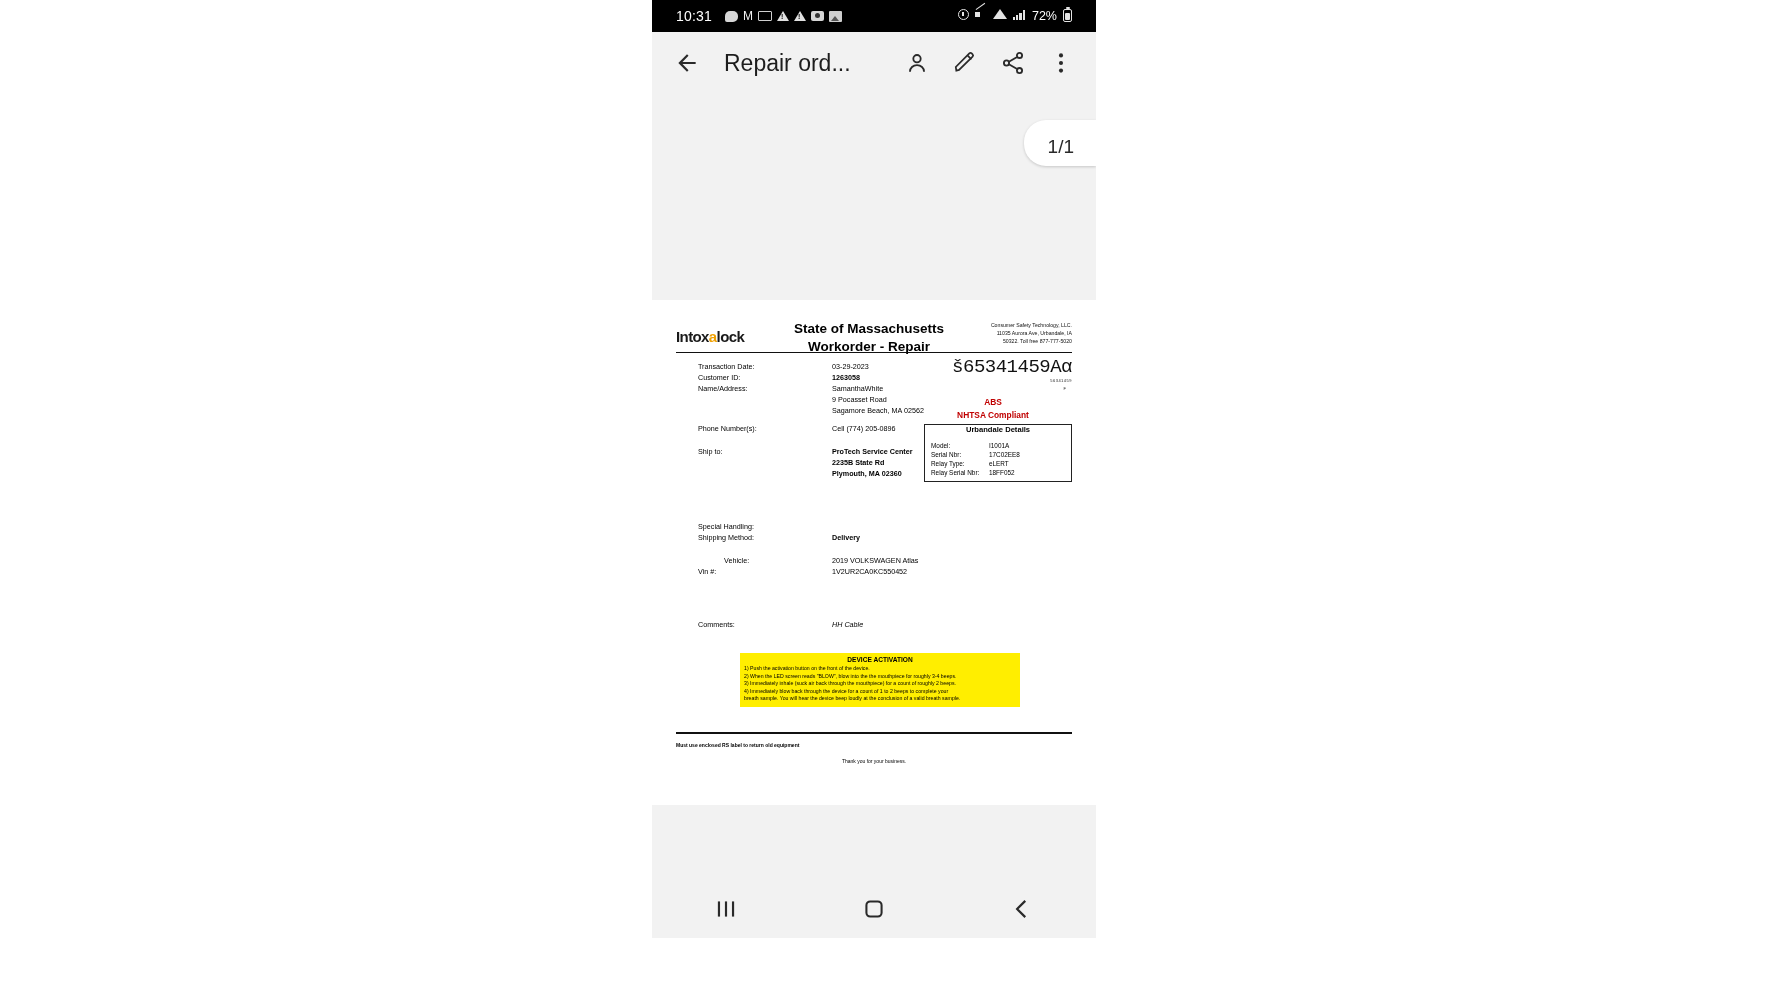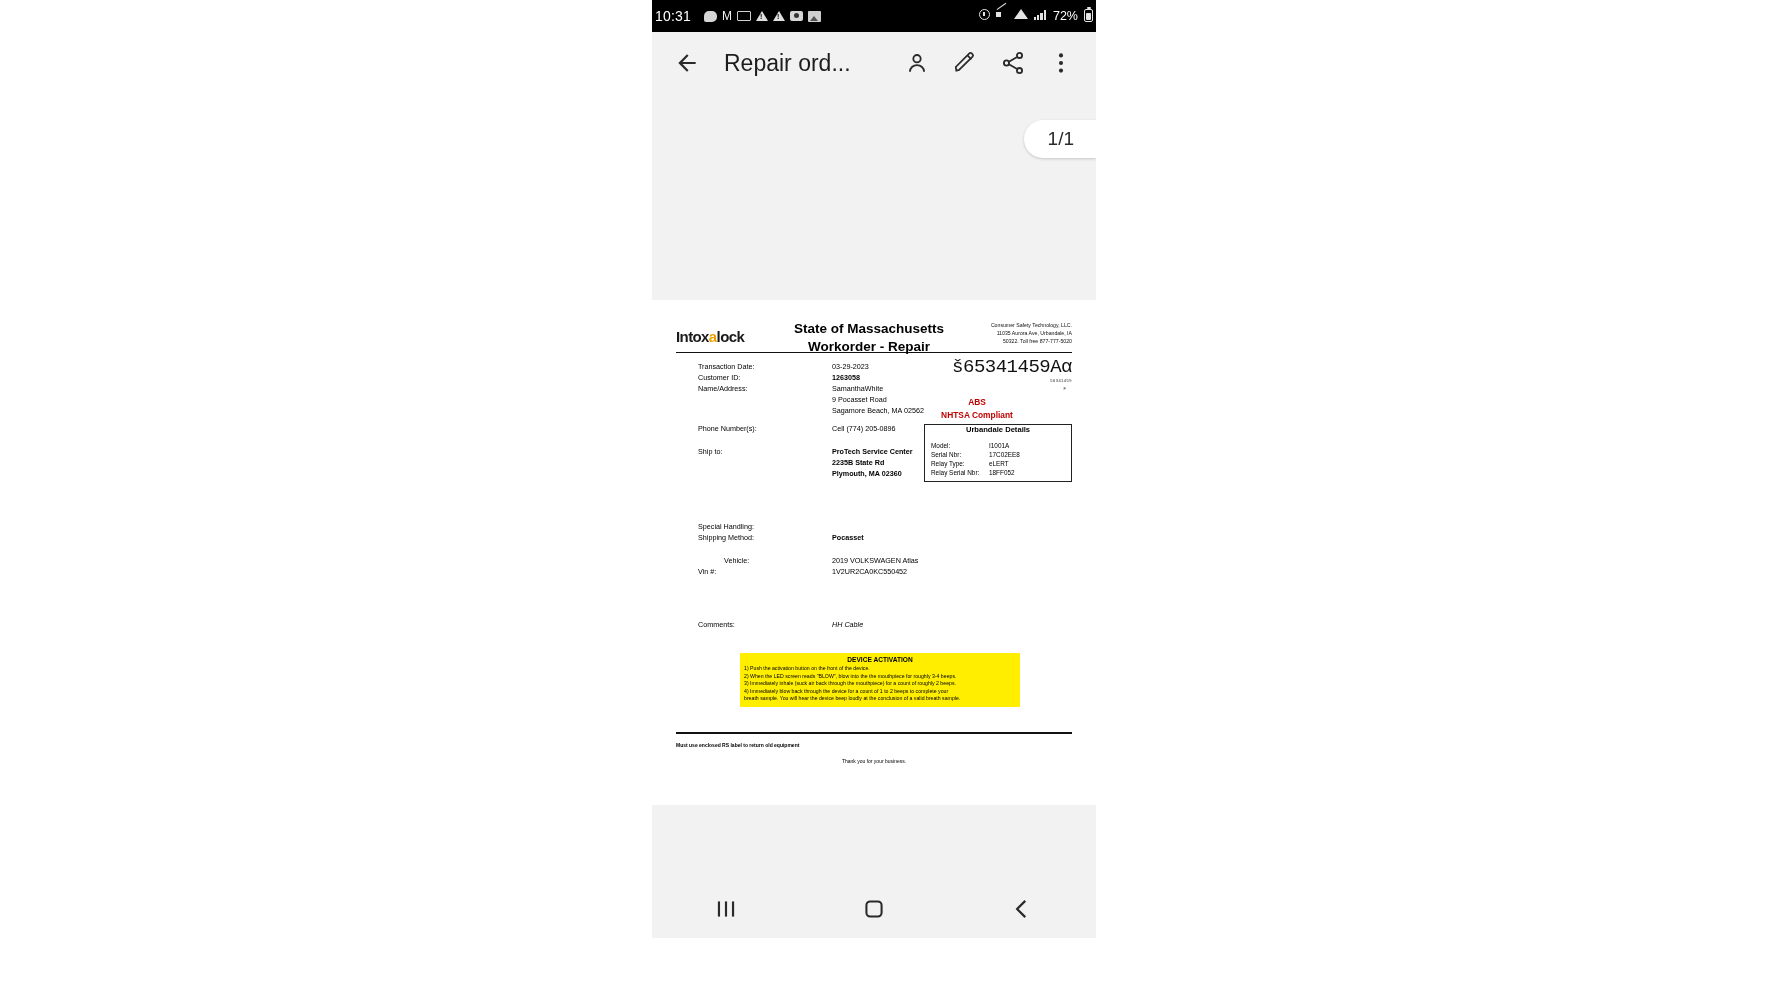--- a/index.html
+++ b/index.html
@@ -27,21 +27,21 @@
     background: #ffffff;
     overflow: hidden;
   }
   
   .statusbar {
     height: 32px;
     background: #000000;
     color: #ffffff;
     display: flex;
     align-items: center;
-    padding: 0 3px;
+    padding: 0 24px;
     font-size: 13px;
     box-sizing: border-box;
   }
   .statusbar .clock {
     font-size: 14px;
     letter-spacing: .2px;
     margin-right: 8px;
   }
   .status-left { display: flex; align-items: center; gap: 5px; flex: 1; }
   .status-right { display: flex; align-items: flex-start; gap: 6px; }
@@ -165,21 +165,21 @@
     height: 786px;
     position: relative;
     overflow: hidden;
   }
   .page-chip {
     position: absolute;
     right: 0px;
     top: 26px;
     background: #ffffff;
     border-radius: 22px 0 0 22px;
-    padding: 8px 22px 8px 24px;
+    padding: 16px 22px 8px 24px;
     font-size: 19px;
     color: #2a2a2a;
     box-shadow: 0 1px 3px rgba(0,0,0,.18);
   }
   .doc-page {
     position: absolute;
     left: 0;
     top: 206px;
     width: 100%;
     height: 505px;
@@ -226,21 +226,21 @@
   .barcode {
     position: absolute; right: 24px; top: 58px; width: 160px; text-align: right;
   }
   .barcode .bartext {
     font-family: "Liberation Mono", monospace;
     font-size: 19px; letter-spacing: -.5px; color:#111; line-height: 1;
   }
   .barcode .barsub { font-size: 4px; color:#222; margin-top:1px; letter-spacing:.5px;}
   .barcode .barsub2 { font-size: 4px; color:#222; margin-top:3px; text-align:right; padding-right: 6px;}
 
-  .abs { position:absolute; right: 24px; top: 96px; width: 190px; text-align:center;
+  .abs { position:absolute; right: 8px; top: 96px; width: 190px; text-align:center;
          color:#c00000; font-size: 8.4px; font-weight: bold; line-height:1.5;}
   .ilbox {
     position:absolute; right: 24px; top: 124px; width: 148px; border:1px solid #222;
     padding: 3px 0 4px 0; box-sizing:border-box;
   }
   .ilbox .ilhead { text-align:center; font-size: 7.6px; font-weight:bold; margin-bottom: 4px;}
   .ilbox .ilrow { display:flex; font-size:6.4px; padding: 1px 6px; }
   .ilbox .ilrow .k { width: 58px; }
   .ilbox .ilrow .v { flex:1; }
   .ilhead-wrap { position:absolute; right:24px; top:118px; width:148px; text-align:center;}
@@ -367,21 +367,21 @@
           <div class="lblcol" style="left:46px; top:124px;">Phone Number(s):</div>
           <div class="valcol" style="left:180px; top:124px;">Cell (774) 205-0896</div>
 
           <div class="lblcol" style="left:46px; top:147px;">Ship to:</div>
           <div class="valcol b" style="left:180px; top:147px;">ProTech Service Center</div>
           <div class="valcol b" style="left:180px; top:158px;">2235B State Rd</div>
           <div class="valcol b" style="left:180px; top:169px;">Plymouth, MA  02360</div>
 
           <div class="lblcol" style="left:46px; top:222px;">Special Handling:</div>
           <div class="lblcol" style="left:46px; top:233px;">Shipping Method:</div>
-          <div class="valcol b" style="left:180px; top:233px;">Pocasset</div>
+          <div class="valcol b" style="left:180px; top:233px;">Delivery</div>
 
           <div class="lblcol" style="left:46px; top:256px;margin-left:26px;">Vehicle:</div>
           <div class="valcol" style="left:180px; top:256px;">2019 VOLKSWAGEN Atlas</div>
           <div class="lblcol" style="left:46px; top:267px;">Vin #:</div>
           <div class="valcol" style="left:180px; top:267px;">1V2UR2CA0KC550452</div>
 
           <div class="lblcol" style="left:46px; top:320px;">Comments:</div>
           <div class="valcol it" style="left:180px; top:320px;">HH Cable</div>
 
           <div class="barcode">

